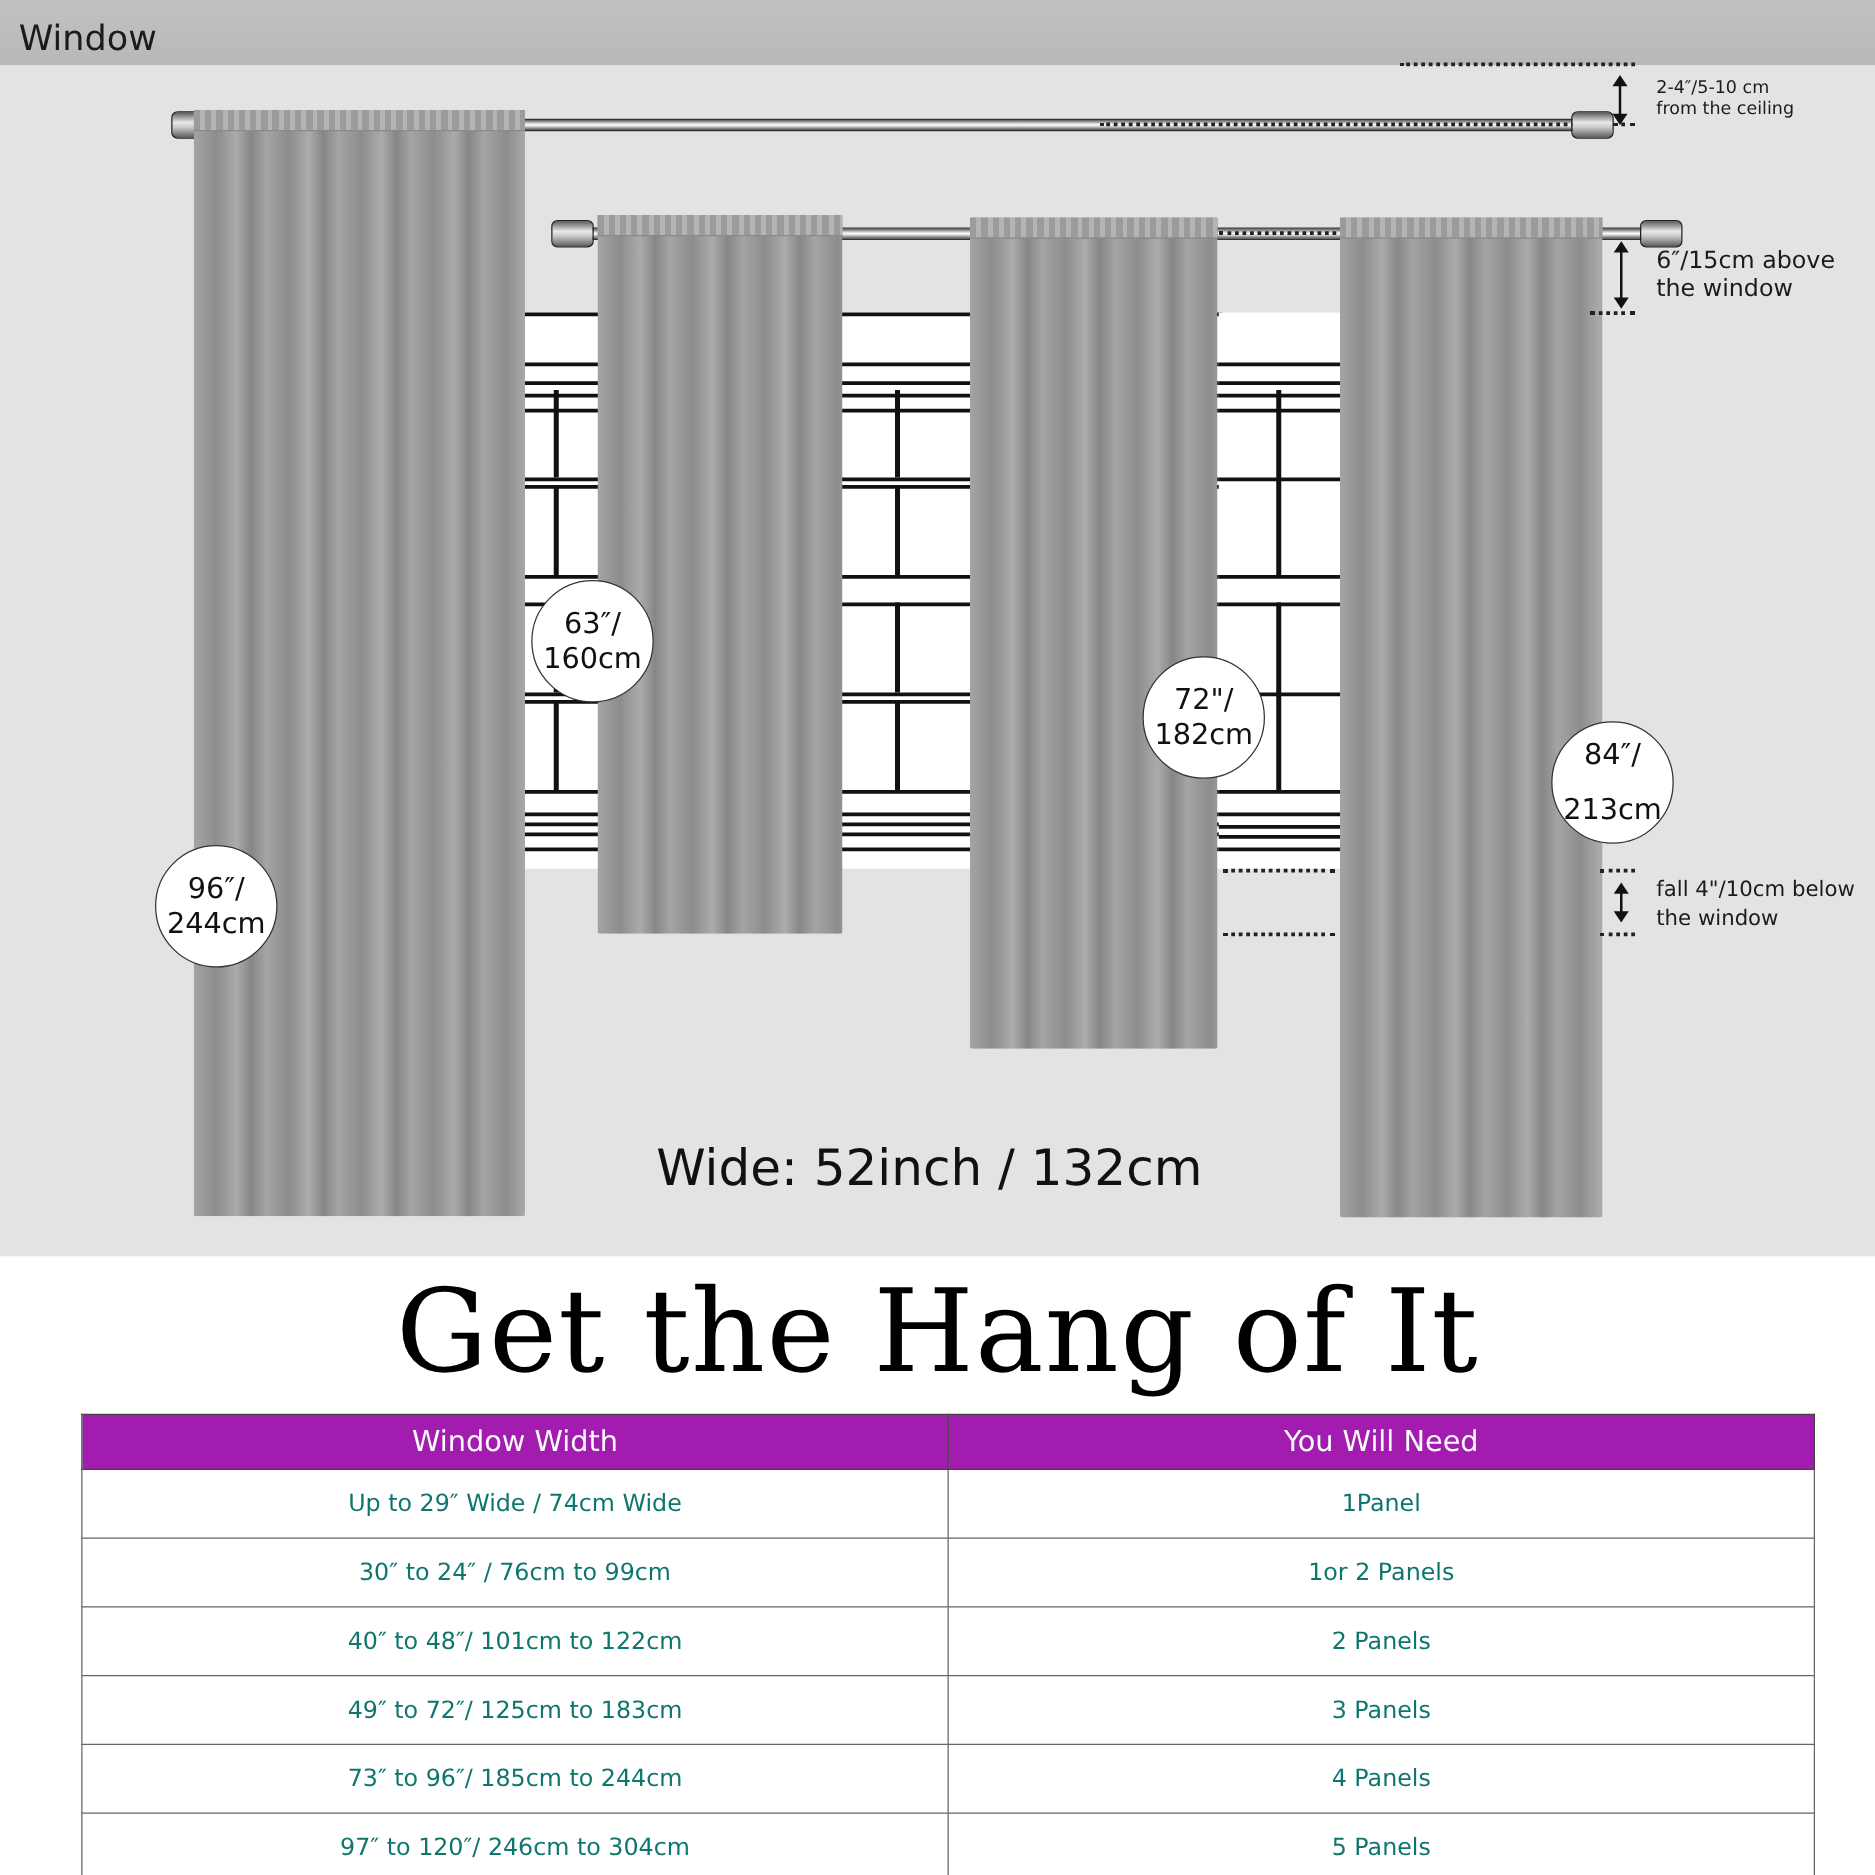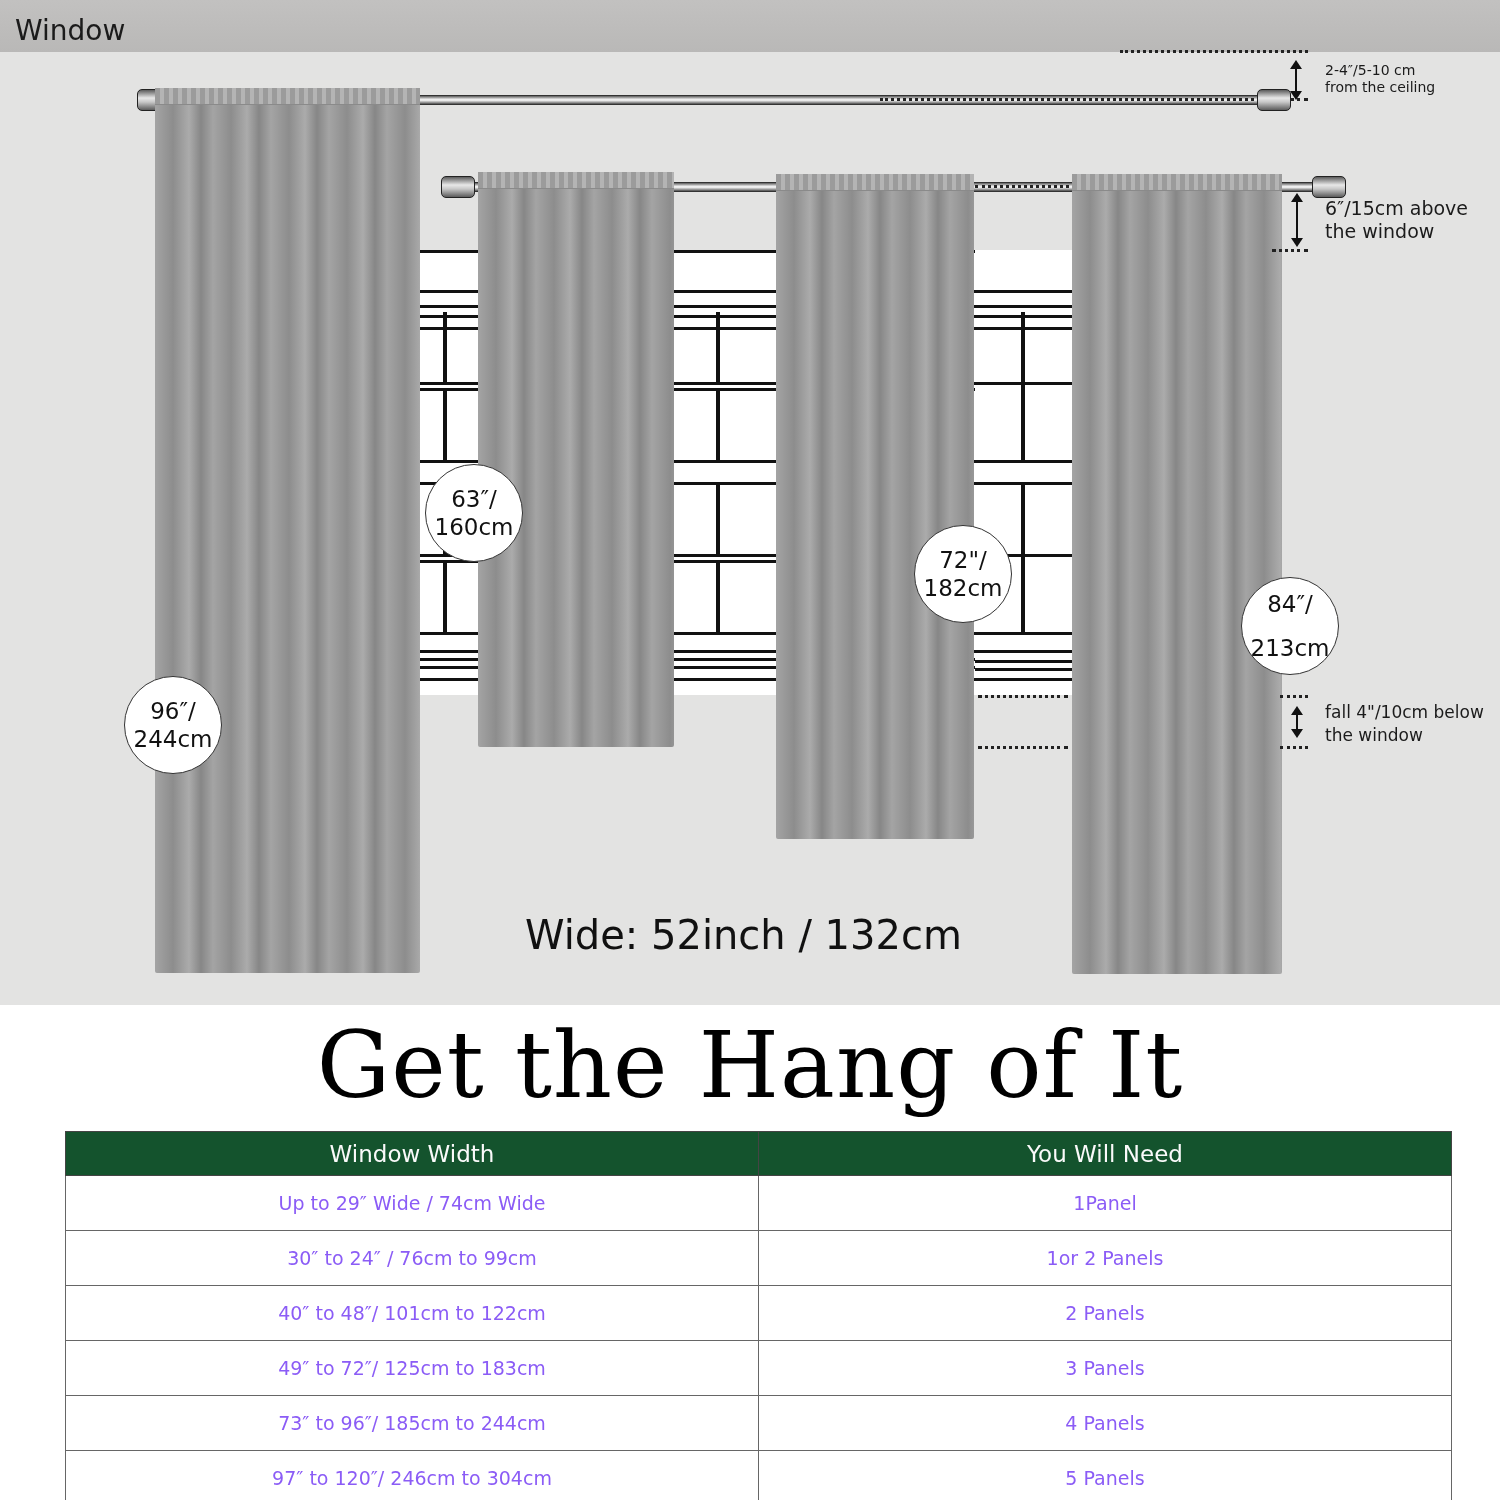--- a/index.html
+++ b/index.html
@@ -53,23 +53,23 @@
 
   .note { position: absolute; font-family: "DejaVu Sans", sans-serif; color: #1b1b1b; }
   .wide-label { position: absolute; left: 525px; top: 872px; font-family: "DejaVu Sans", sans-serif; font-size: 40px; color: #111; white-space: nowrap; margin-top: 40px; }
 
   
   .title { position: absolute; left: 0; top: 1012px; width: 1500px; text-align: center;
            font-family: "DejaVu Serif", serif; font-size: 92px; color: #000; letter-spacing: 1px; }
 
   
   table.guide { position: absolute; left: 65px; top: 1131px; width: 1387px; border-collapse: collapse; }
-  table.guide th { background: #14532d; color: #fafafa; font-weight: normal; height: 44px;
+  table.guide th { background: #a21caf; color: #fafafa; font-weight: normal; height: 44px;
                    font-family: "DejaVu Sans", sans-serif; font-size: 23px; border: 1.5px solid #444; }
-  table.guide td { height: 55px; font-family: "DejaVu Sans", sans-serif; font-size: 19px; color: #8b5cf6;
+  table.guide td { height: 55px; font-family: "DejaVu Sans", sans-serif; font-size: 19px; color: #0f766e;
                    border: 1.5px solid #666; text-align: center; background: #fff; }
   table.guide th:first-child, table.guide td:first-child { width: 693px; }
 </style>
 </head>
 <body>
 
 <div class="scene">
 
   <div class="ceiling-band">
     <span>Window</span>

